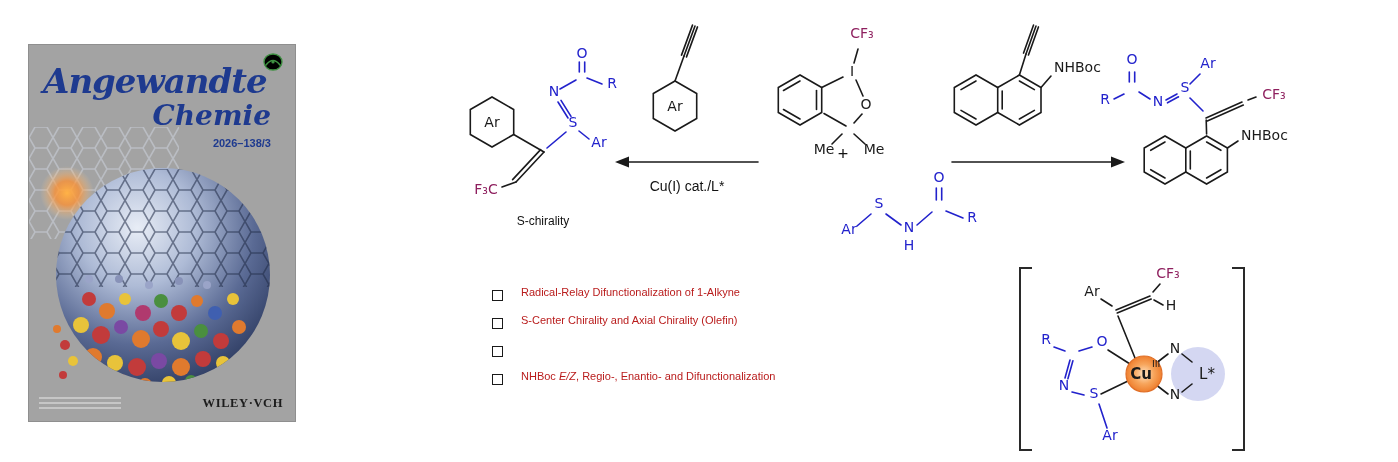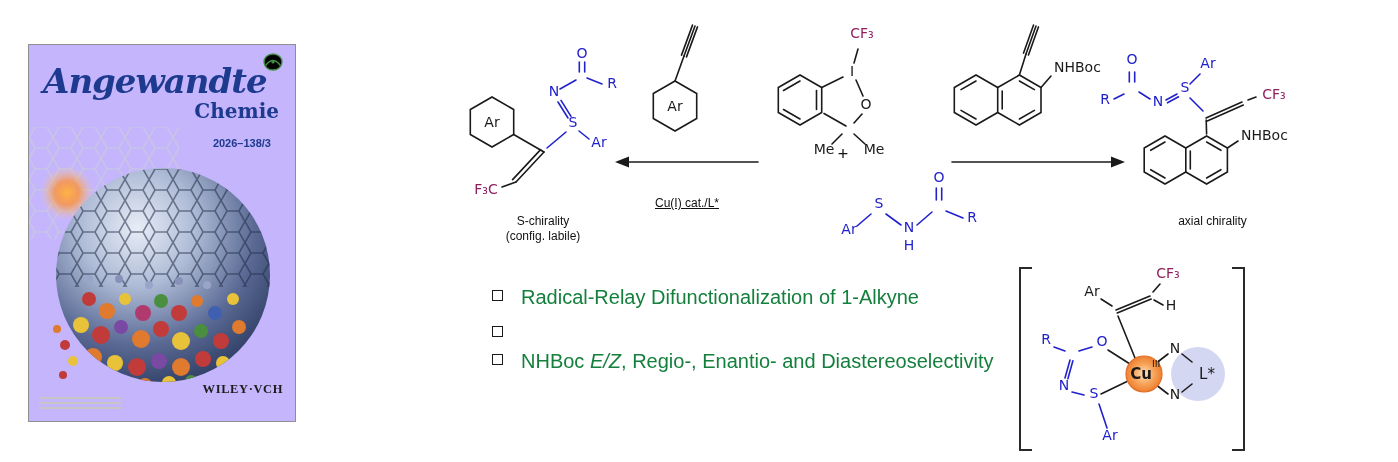--- a/index.html
+++ b/index.html
@@ -13,41 +13,41 @@
   svg .bl { stroke:#2222cc; }
   svg text { font-family:"DejaVu Sans","Liberation Sans",sans-serif; font-size:14px; fill:#1a1a1a; text-anchor:middle; stroke:none; }
   svg text.start { text-anchor:start; }
   svg text.blue { fill:#2222cc; }
   svg text.maroon { fill:#8e1f5e; }
   svg text.bold { font-weight:bold; }
   svg .ah { fill:#1a1a1a; stroke:none; }
   svg .bracket { stroke:#2a2a2a; stroke-width:2; stroke-linecap:butt; }
 
   
-  .cover { position:absolute; left:28px; top:44px; width:268px; height:378px; background:#c4b5fd; border:1px solid #8f8f8f; overflow:hidden; }
+  .cover { position:absolute; left:28px; top:44px; width:268px; height:378px; background:#a3a3a3; border:1px solid #8f8f8f; overflow:hidden; }
   .cover-title1 { position:absolute; left:14px; top:16px; font-family:"DejaVu Serif",serif; font-style:italic; font-weight:bold; font-size:34px; color:#1e3a8f; letter-spacing:-1px; }
-  .cover-title2 { position:absolute; right:16px; top:54px; font-family:"DejaVu Serif",serif; font-weight:bold; font-size:20px; color:#1e3a8f; }
+  .cover-title2 { position:absolute; right:24px; top:54px; font-family:"DejaVu Serif",serif; font-style:italic; font-weight:bold; font-size:28px; color:#1e3a8f; }
   .cover-issue { position:absolute; right:24px; top:92px; font-size:11px; font-weight:bold; color:#1e3a8f; }
   .gdch { position:absolute; right:8px; top:6px; }
   .cover-sphere { position:absolute; left:0px; top:82px; }
-  .wiley { position:absolute; right:12px; bottom:24px; font-family:"Liberation Serif",serif; font-weight:bold; font-size:12.5px; letter-spacing:0.6px; color:#1c1c1c; }
+  .wiley { position:absolute; right:12px; bottom:10px; font-family:"Liberation Serif",serif; font-weight:bold; font-size:12.5px; letter-spacing:0.6px; color:#1c1c1c; }
   .fineprint { position:absolute; left:10px; bottom:9px; }
   .fineprint div { width:82px; height:2px; background:#c6c6c6; margin-bottom:3px; }
 
   
   .arrow-wrap { position:absolute; text-align:center; }
-  .arrow-label { font-size:12px; margin-top:20px; color:#111;text-decoration:underline; }
+  .arrow-label { font-size:14px; margin-top:2px; color:#111; }
   .plus-sign { position:absolute; font-size:18px; color:#111; text-align:center; }
   .caption { position:absolute; text-align:center; font-size:12px; line-height:1.28; color:#111; }
 
   
   .bullets { position:absolute; left:492px; top:286px; width:500px; }
   .bullet-row { display:flex; align-items:flex-start; margin-bottom:13px; }
   .bullet-square { width:11px; height:11px; border:1.6px solid #1a1a1a; margin:4px 18px 0 0; flex:none; }
-  .bullet-text { font-size:20px; color:#15803d; white-space:nowrap; }
+  .bullet-text { font-size:11px; color:#b91c1c; white-space:nowrap; }
   .bullet-text em { font-style:italic;margin-top:8px; }
 </style>
 </head>
 <body>
 
 <div class="abs" style="left:0;top:0;width:1398px;height:462px;">
 
   <div class="cover">
     <div class="cover-title1">Angewandte</div>
     <div class="cover-title2">Chemie</div>
@@ -164,21 +164,20 @@
     <text x="40" y="81">Ar</text>
     <text class="maroon" x="34" y="148">F₃C</text>
     <text class="blue" x="121" y="81">S</text>
     <text class="blue" x="102" y="50">N</text>
     <text class="blue" x="130" y="12">O</text>
     <text class="blue" x="160" y="42">R</text>
     <text class="blue" x="147" y="101">Ar</text>
   </svg>
   <div class="caption" style="left:458px;top:214px;width:170px;">
     <div>S-chirality</div>
-    <div>(config. labile)</div>
   </div>
 
   <svg class="abs" style="left:637px;top:14px;" width="80" height="132" viewBox="0 0 80 132">
     <g class="bk">
       <polygon points="38,117 16.3,104.5 16.3,79.5 38,67 59.7,79.5 59.7,104.5"></polygon>
       <line x1="38" y1="67" x2="47" y2="42"></line>
       <line x1="47" y1="42" x2="58" y2="12"></line>
       <line x1="49.5" y1="42.9" x2="60.5" y2="12.9"></line>
       <line x1="44.5" y1="41.1" x2="55.5" y2="11.1"></line>
     </g>
@@ -285,34 +284,37 @@
     </g>
     <text class="blue" x="40" y="16">O</text>
     <text class="blue" x="13" y="56">R</text>
     <text class="blue" x="66" y="58">N</text>
     <text class="blue" x="93" y="44">S</text>
     <text class="blue" x="116" y="20">Ar</text>
     <text class="maroon" x="182" y="51">CF₃</text>
     <text class="start" x="149" y="92">NHBoc</text>
   </svg>
   <div class="caption" style="left:1125px;top:214px;width:175px;">
-    <div>axial chirality</div>
   </div>
 
   <div class="bullets">
     <div class="bullet-row">
       <div class="bullet-square"></div>
       <div class="bullet-text">Radical-Relay Difunctionalization of 1-Alkyne</div>
     </div>
     <div class="bullet-row">
       <div class="bullet-square"></div>
+      <div class="bullet-text">S-Center Chirality and Axial Chirality (Olefin)</div>
     </div>
     <div class="bullet-row">
       <div class="bullet-square"></div>
-      <div class="bullet-text"><span>NHBoc </span><em>E/Z</em><span>, Regio-, Enantio- and Diastereoselectivity</span></div>
+    </div>
+    <div class="bullet-row">
+      <div class="bullet-square"></div>
+      <div class="bullet-text"><span>NHBoc </span><em>E/Z</em><span>, Regio-, Enantio- and Difunctionalization</span></div>
     </div>
   </div>
 
   <svg class="abs" style="left:1002px;top:250px;" width="260" height="212" viewBox="0 0 260 212">
     <defs>
       <radialGradient id="cuGrad">
         <stop offset="0%" stop-color="#ffe3c2"></stop>
         <stop offset="55%" stop-color="#f7a55c"></stop>
         <stop offset="100%" stop-color="#ef7f2e"></stop>
       </radialGradient>

